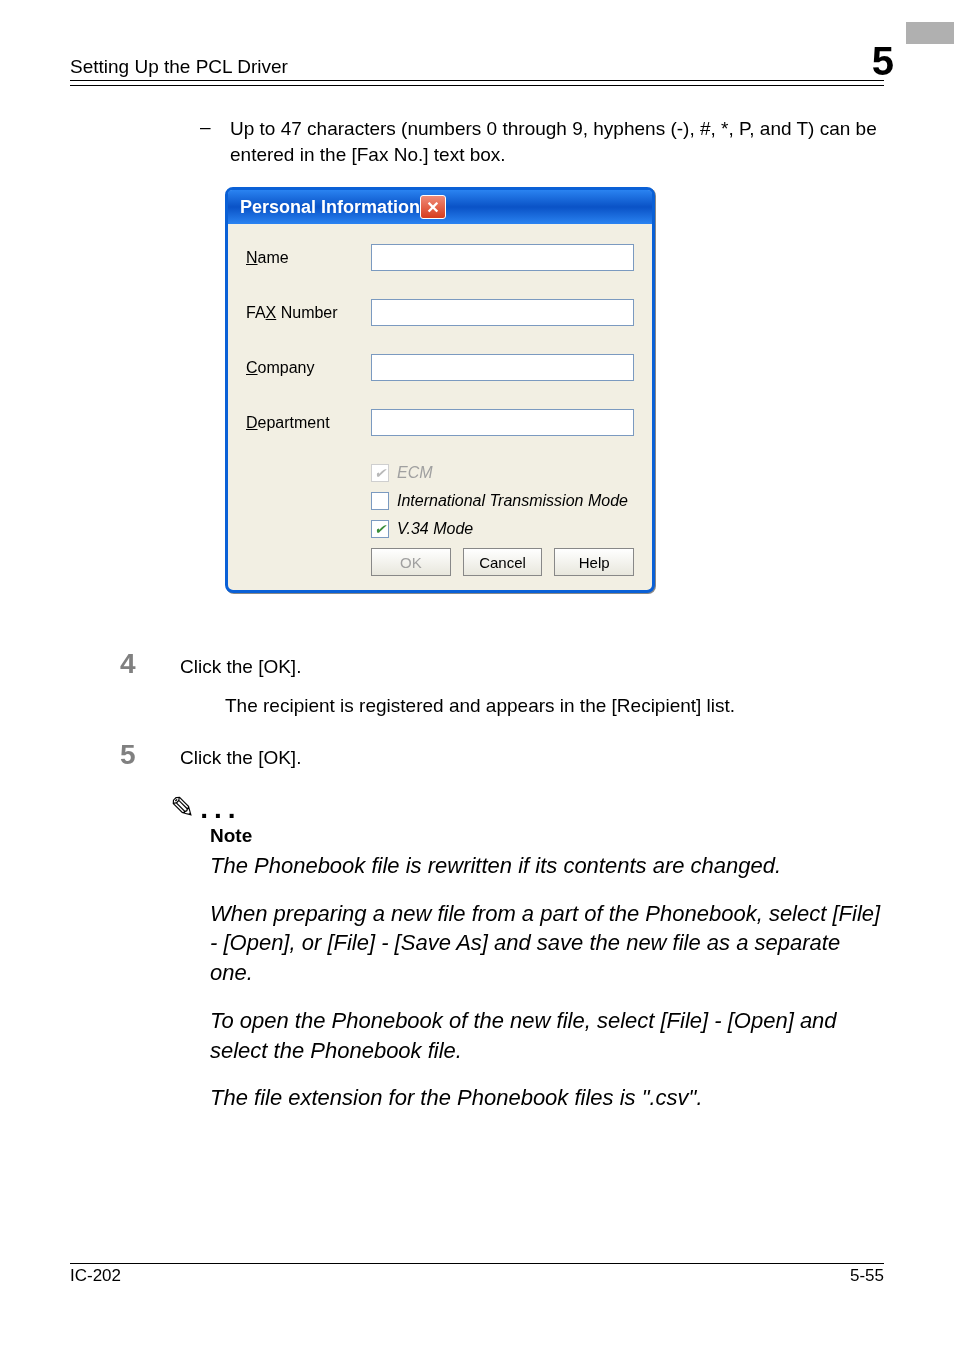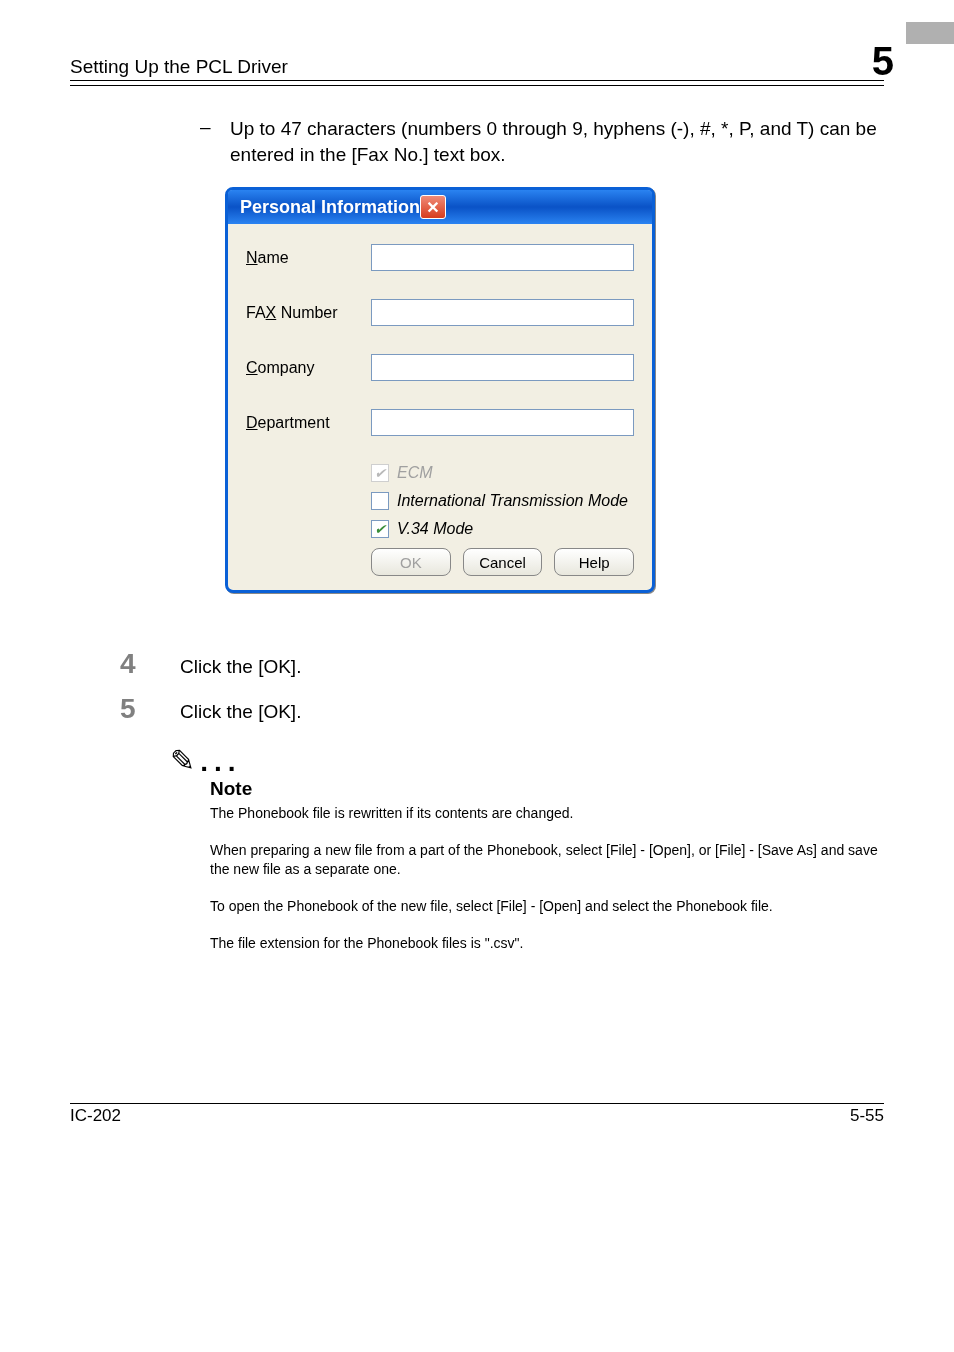--- a/index.html
+++ b/index.html
@@ -151,21 +151,21 @@
   .button-row {
     margin-left: 125px;
     margin-top: 8px;
     display: flex;
     gap: 12px;
   }
   .win-btn {
     width: 80px;
     height: 28px;
     border: 1px solid #888;
-    border-radius: 8px;
+    border-radius: 0;
     background: linear-gradient(to bottom, #ffffff, #e8e7dd);
     font-size: 15px;
     font-family: Tahoma, Arial, sans-serif;
     display: flex;
     align-items: center;
     justify-content: center;
   }
   .win-btn.disabled { color: #a0a0a0; }
   .step-row {
     display: flex;
@@ -209,21 +209,22 @@
     letter-spacing: 6px;
   }
   .note-heading {
     margin-left: 140px;
     font-size: 19px;
     font-weight: bold;
     margin-bottom: 4px;
   }
   .note-para {
     margin-left: 140px;
-    font-size: 14px;
+    font-size: 22px;
+    font-style: italic;
     line-height: 1.35;
     margin-bottom: 18px;
   }
   .footer {
     border-top: 1px solid #000;
     margin-top: 150px;
     padding-top: 2px;
     display: flex;
     justify-content: space-between;
     font-size: 17px;
@@ -306,20 +307,21 @@
         <div class="win-btn">Help</div>
       </div>
 
     </div>
   </div>
 
   <div class="step-row">
     <div class="step-num">4</div>
     <div class="step-body">Click the [OK].</div>
   </div>
+  <div class="step-sub">The recipient is registered and appears in the [Recipient] list.</div>
 
   <div class="step-row">
     <div class="step-num">5</div>
     <div class="step-body">Click the [OK].</div>
   </div>
 
   <div class="note-icon-row">
     <span class="note-icon">✎</span>
     <span class="note-dots">...</span>
   </div>

